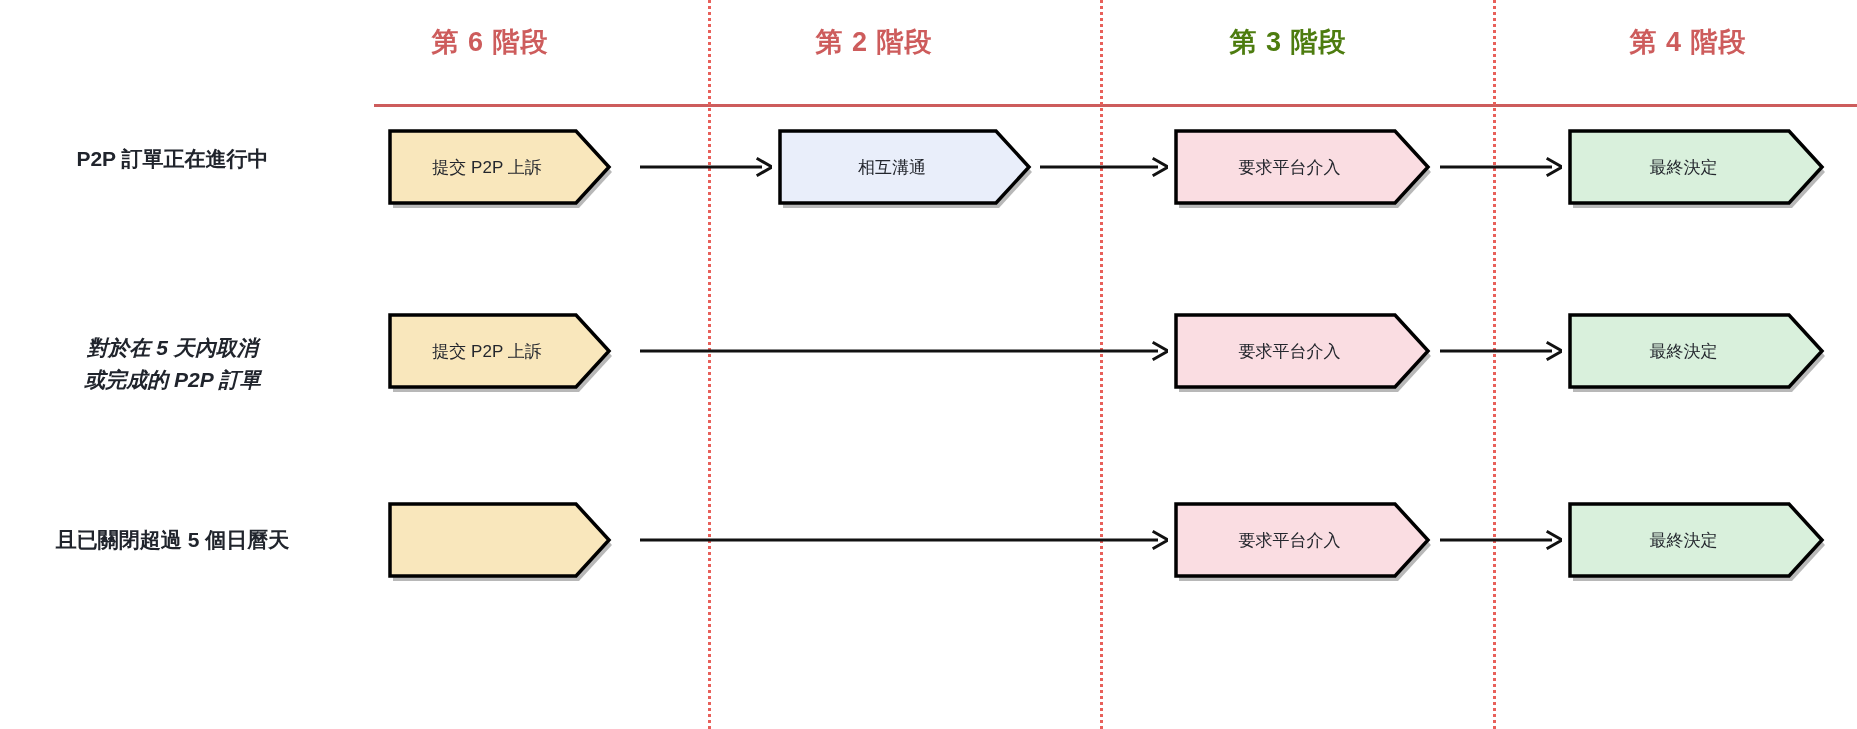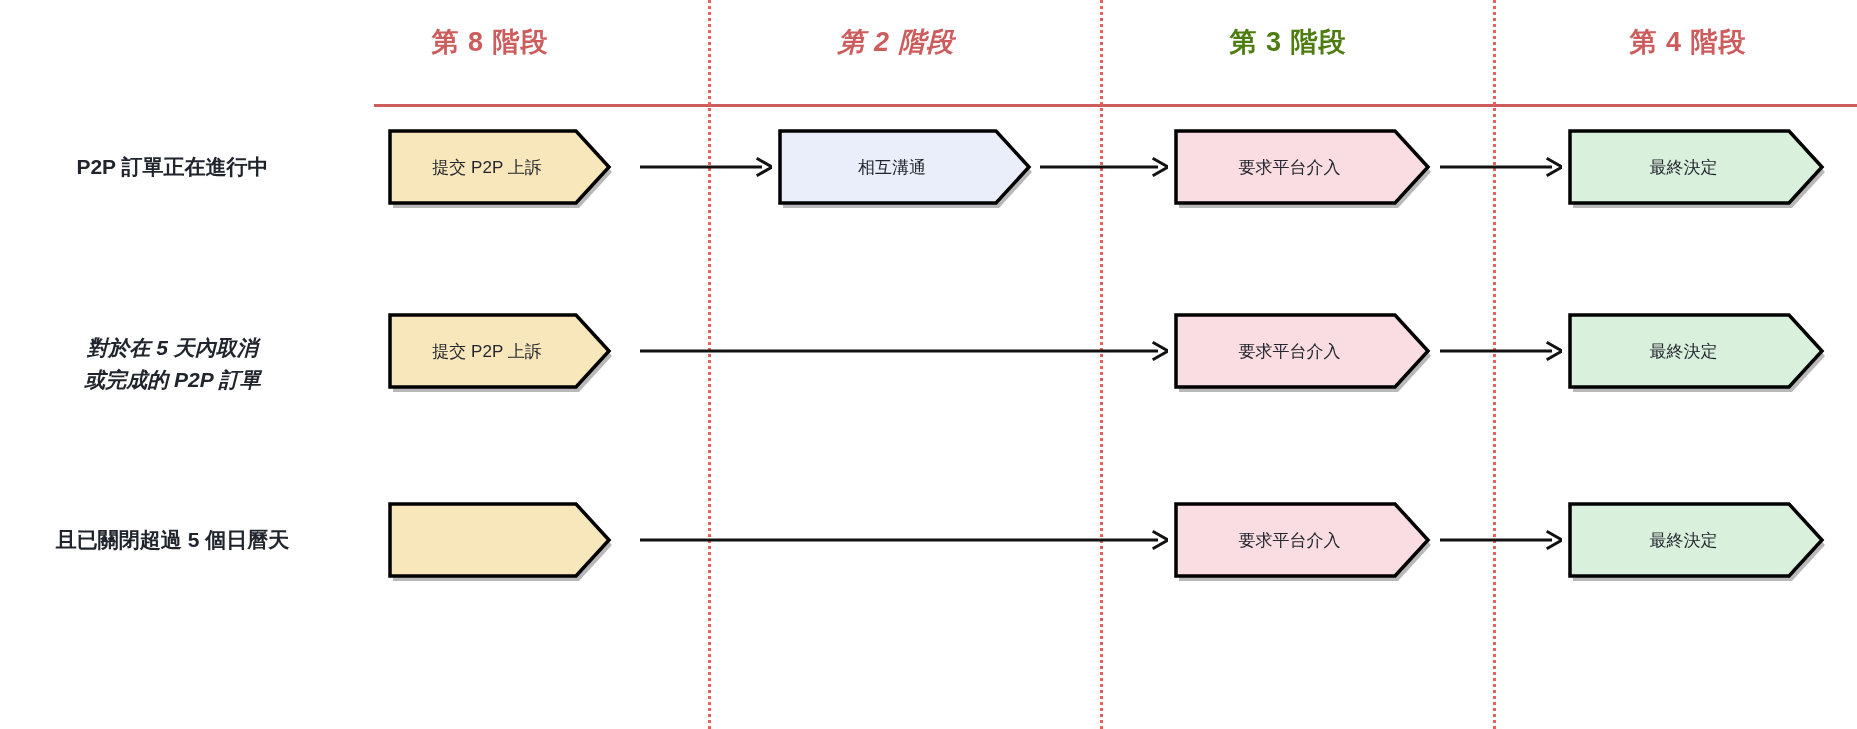--- a/index.html
+++ b/index.html
@@ -100,33 +100,33 @@
     position: absolute;
     transform: translateY(-50%);
   }
   .connector svg { display: block; }
 </style>
 </head>
 <body>
 
 <div id="canvas">
   <div id="stage-headers">
-      <div class="stage-header" style="left: 330px; width: 320px; color: rgb(205, 92, 92);">第 8 階段</div>
-      <div class="stage-header" style="left: 736px; width: 320px; color: rgb(205, 92, 92); font-style: italic;">第 2 階段</div>
+      <div class="stage-header" style="left: 330px; width: 320px; color: rgb(205, 92, 92);">第 6 階段</div>
+      <div class="stage-header" style="left: 714px; width: 320px; color: rgb(205, 92, 92);">第 2 階段</div>
       <div class="stage-header" style="left: 1128px; width: 320px; color: #4d7c0f;">第 3 階段</div>
       <div class="stage-header" style="left: 1528px; width: 320px; color: rgb(205, 92, 92);">第 4 階段</div>
     </div>
   <div class="header-rule"></div>
   <div id="dividers">
       <div class="divider" style="left: 708px; border-left-color: rgb(232, 96, 90);"></div>
       <div class="divider" style="left: 1100px; border-left-color: rgb(232, 96, 90);"></div>
       <div class="divider" style="left: 1493px; border-left-color: rgb(232, 96, 90);"></div>
     </div>
   <div id="rows">
-      <div class="row-label" style="top: 167px; left: 0px; width: 345px; color: rgb(32, 36, 44);"><div>P2P 訂單正在進行中</div></div>
+      <div class="row-label" style="top: 159px; left: 0px; width: 345px; color: rgb(32, 36, 44);"><div>P2P 訂單正在進行中</div></div>
       <div class="connector" style="left: 640px; top: 167px; width: 132px; height: 24px;">
         <svg width="132" height="24" viewBox="0 0 132 24">
           <line x1="0" y1="12" x2="122" y2="12" stroke="#111111" stroke-width="3"></line>
           <path d="M 118 4 L 132 12 L 118 20" fill="none" stroke="#111111" stroke-width="3" stroke-linecap="square"></path>
         </svg>
       </div>
       <div class="connector" style="left: 1040px; top: 167px; width: 128px; height: 24px;">
         <svg width="128" height="24" viewBox="0 0 128 24">
           <line x1="0" y1="12" x2="118" y2="12" stroke="#111111" stroke-width="3"></line>
           <path d="M 114 4 L 128 12 L 114 20" fill="none" stroke="#111111" stroke-width="3" stroke-linecap="square"></path>

